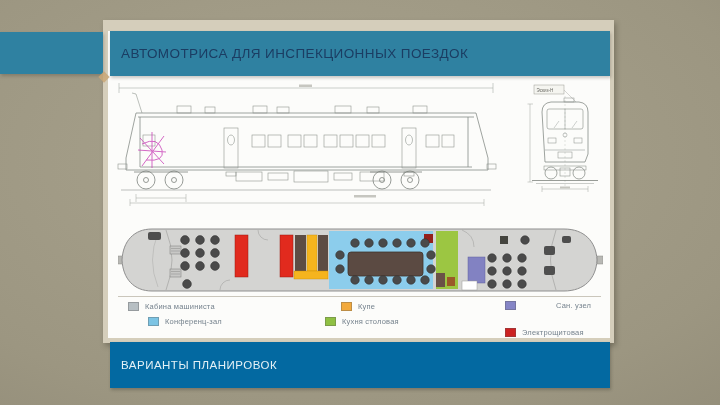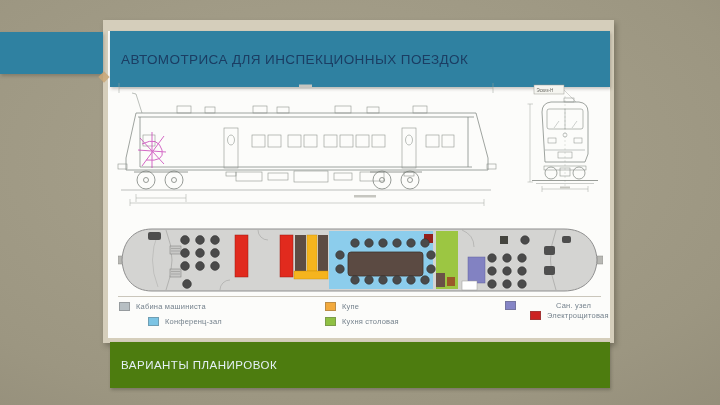--- a/index.html
+++ b/index.html
@@ -11,38 +11,38 @@
   .stage{position:absolute;inset:0;}
   
   .panel{
     position:absolute;left:103px;top:20px;width:511px;height:323px;
     background:#fcfcfa;box-sizing:border-box;
     border:4px solid #d5cebb;border-top-width:11px;border-left-width:5px;border-bottom-width:5px;
     box-shadow:2px 3px 5px rgba(55,50,38,.35);
   }
   
   .titlebar{
-    position:absolute;left:110px;top:31px;width:500px;height:56px;
+    position:absolute;left:110px;top:31px;width:500px;height:45px;
     background:#2f81a1;display:flex;align-items:center;
     box-shadow:1px 2px 3px rgba(50,45,35,.25);
   }
   .titlebar .t{
     color:#1b3d63;font-size:13.5px;letter-spacing:.4px;padding-left:11px;font-weight:500;
   }
   .leftstrip{
     position:absolute;left:0;top:32px;width:103px;height:42px;background:#2f81a1;
     box-shadow:1px 2px 3px rgba(50,45,35,.25);
   }
   .ornament{
     position:absolute;left:100px;top:73px;width:8px;height:8px;background:#c9a777;
     transform:rotate(45deg);opacity:.85;
   }
   .footerbar{
     position:absolute;left:110px;top:342px;width:500px;height:46px;
-    background:#4d7c0f;display:flex;align-items:center;
+    background:#0369a1;display:flex;align-items:center;
     box-shadow:1px 2px 3px rgba(50,45,35,.3);
   }
   .footerbar .t{
     color:#e4f1f6;font-size:11.5px;letter-spacing:.5px;padding-left:11px;
   }
   
   .sideview{position:absolute;left:116px;top:80px;width:390px;height:126px;}
   .frontview{position:absolute;left:524px;top:82px;width:82px;height:120px;}
   .floorplan{position:absolute;left:118px;top:227px;width:485px;height:72px;}
   
@@ -290,41 +290,41 @@
         <circle cx="404" cy="57" r="4.3"></circle>
       <circle cx="407" cy="13" r="4.3"></circle>
     </g>
     <rect x="382" y="9" width="8" height="8" fill="#45453f"></rect>
     <rect x="426" y="19" width="11" height="9" rx="2" fill="#4f4f4f"></rect>
     <rect x="426" y="39" width="11" height="9" rx="2" fill="#4f4f4f"></rect>
     <rect x="444" y="9" width="9" height="7" rx="2" fill="#4d4d4d"></rect>
   </svg>
 
   <div>
-    <div class="lg-item" style="left:119px;top:302px;text-align:center;">
+    <div class="lg-item" style="left:128px;top:302px;text-align:center;">
       <span class="lg-sw" style="background: rgb(183, 191, 195);"></span>
       <span class="lg-lb">Кабина машиниста</span>
     </div>
     <div class="lg-item" style="left:128px;top:317px;padding-left:20px;">
       <span class="lg-sw" style="background: rgb(124, 196, 228);"></span>
       <span class="lg-lb">Конференц-зал</span>
     </div>
-    <div class="lg-item" style="left:325px;top:302px;">
+    <div class="lg-item" style="left:341px;top:302px;">
       <span class="lg-sw" style="background: rgb(242, 169, 60);"></span>
       <span class="lg-lb">Купе</span>
     </div>
     <div class="lg-item" style="left:325px;top:317px;">
       <span class="lg-sw" style="background: rgb(143, 192, 67);"></span>
       <span class="lg-lb">Кухня столовая</span>
     </div>
     <div class="lg-item" style="left:505px;top:301px;gap:40px;">
       <span class="lg-sw" style="background: rgb(133, 133, 198);"></span>
       <span class="lg-lb">Сан. узел</span>
     </div>
-    <div class="lg-item" style="left:505px;top:311px;margin-left:25px;">
+    <div class="lg-item" style="left:505px;top:328px;">
       <span class="lg-sw" style="background: rgb(204, 34, 34);"></span>
       <span class="lg-lb">Электрощитовая</span>
     </div>
   </div>
 
   <div class="footerbar">
     <span class="t">ВАРИАНТЫ ПЛАНИРОВОК</span>
   </div>
 
 </div>

